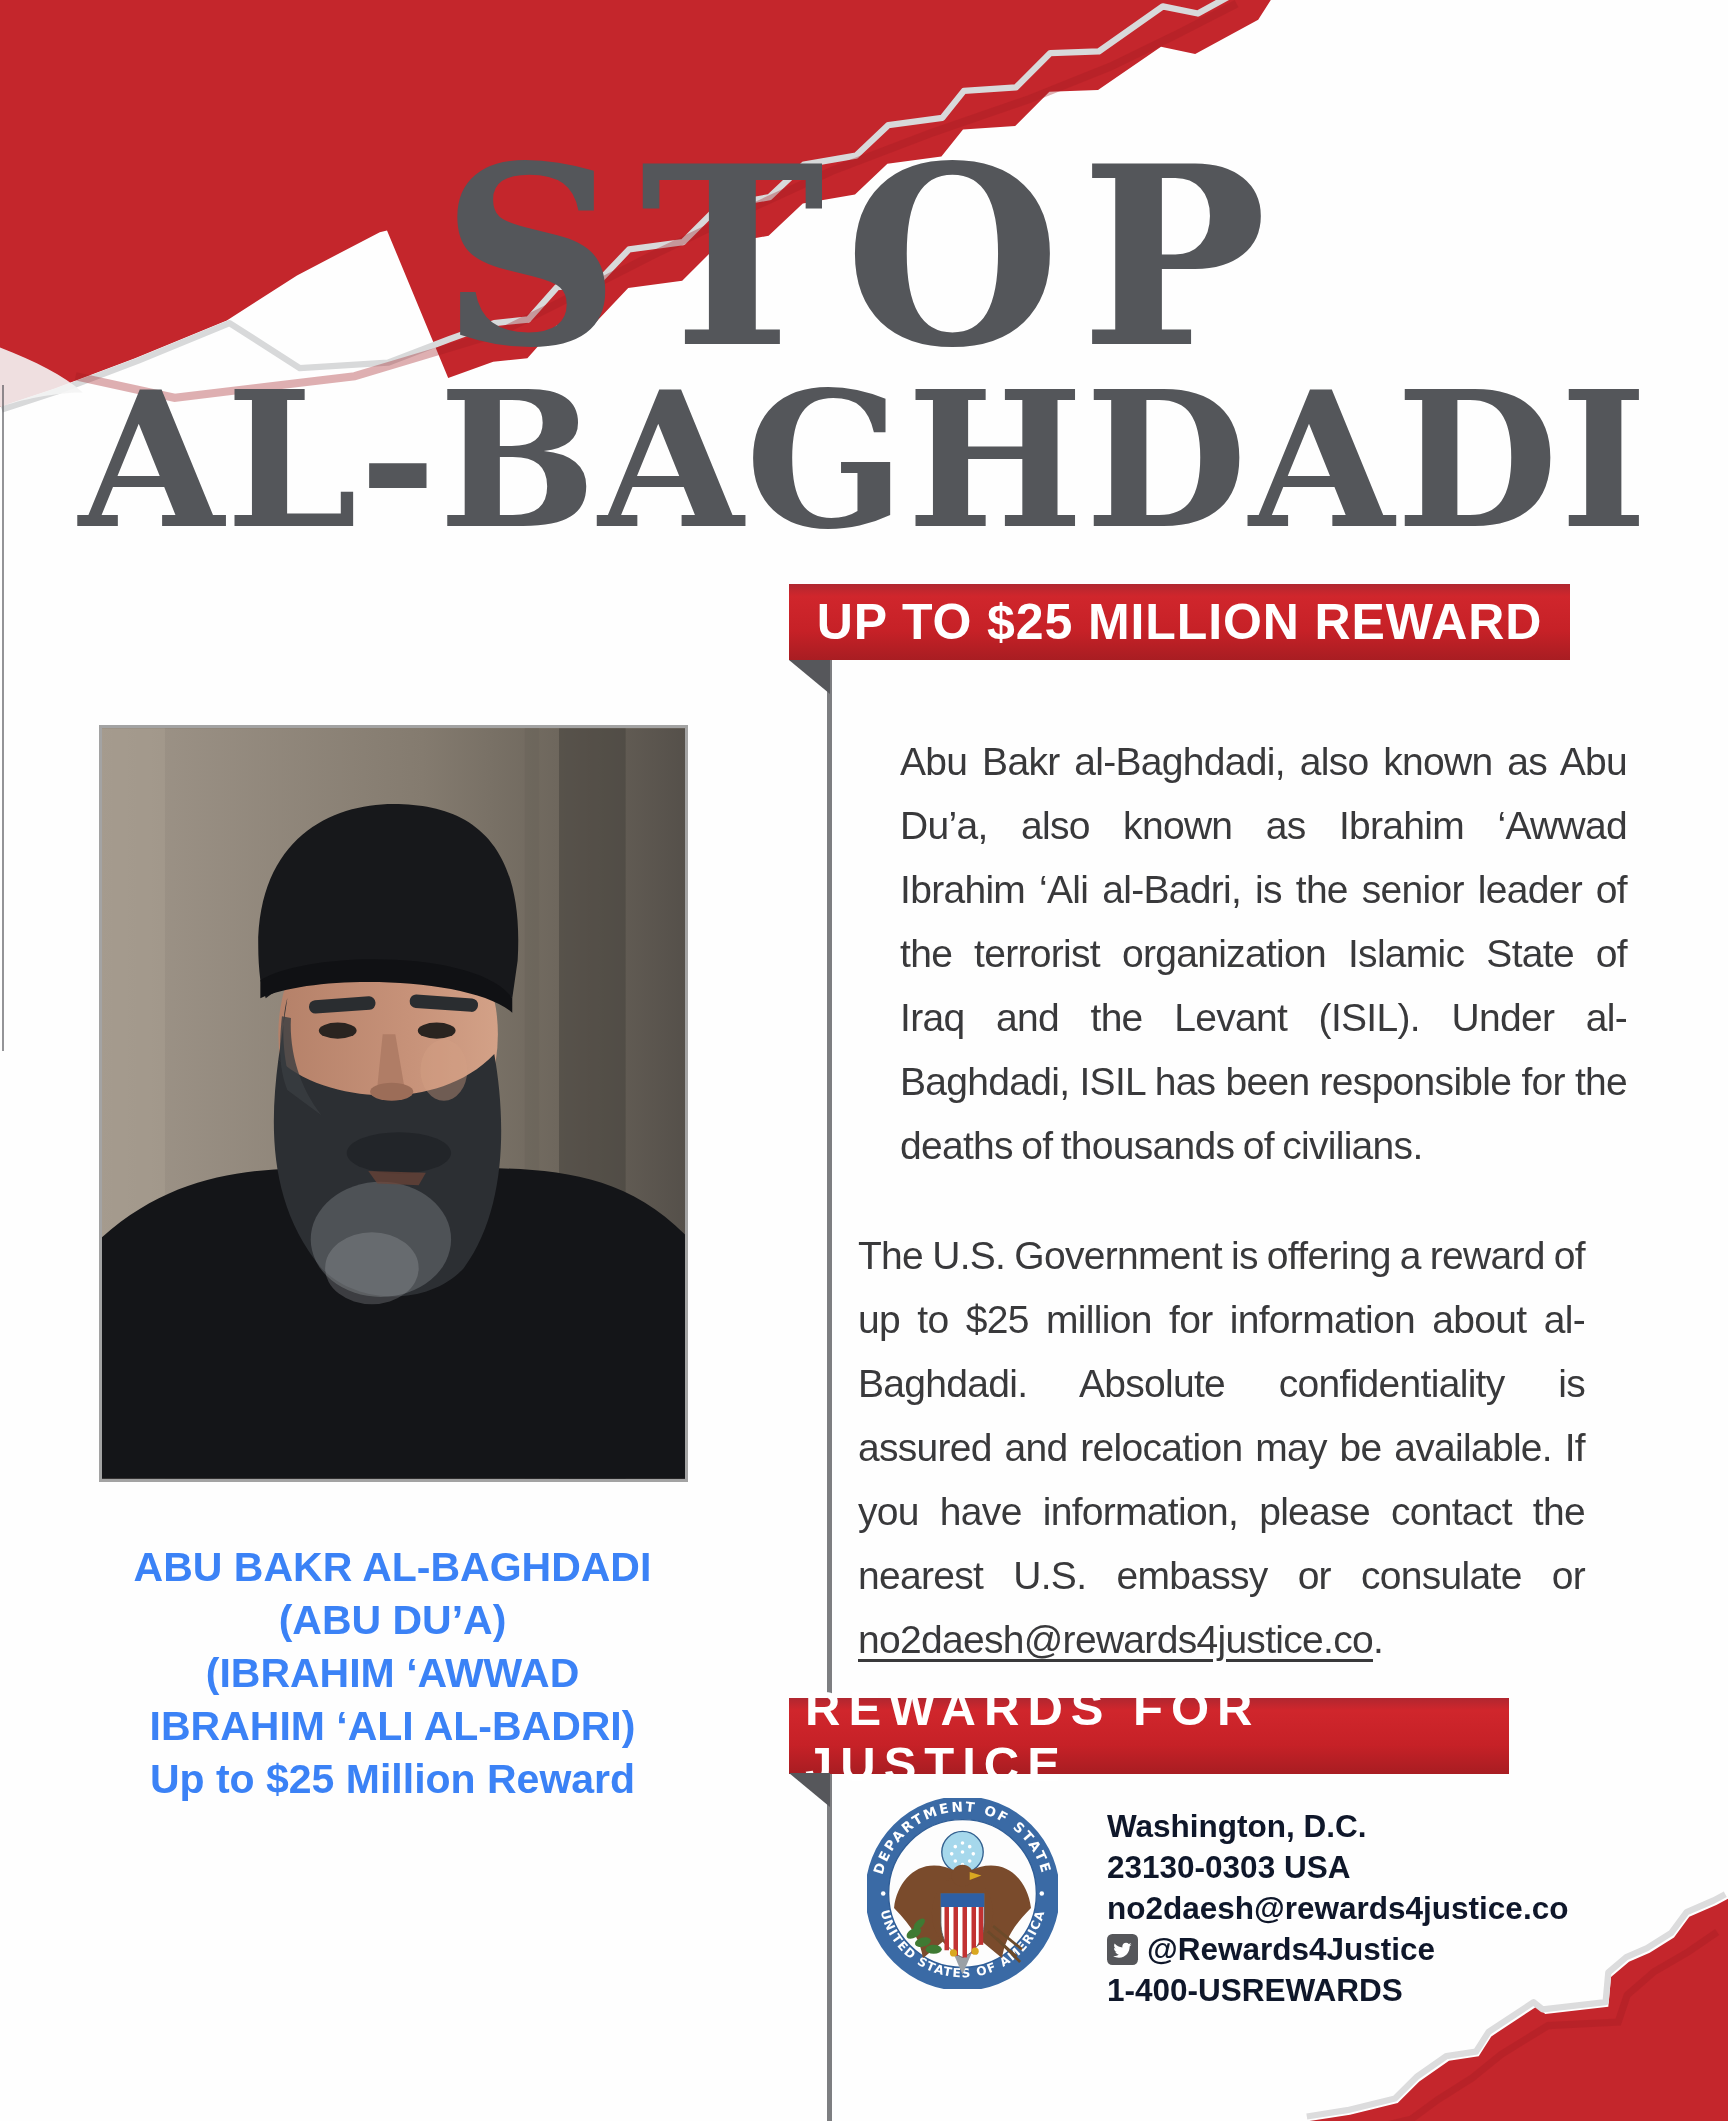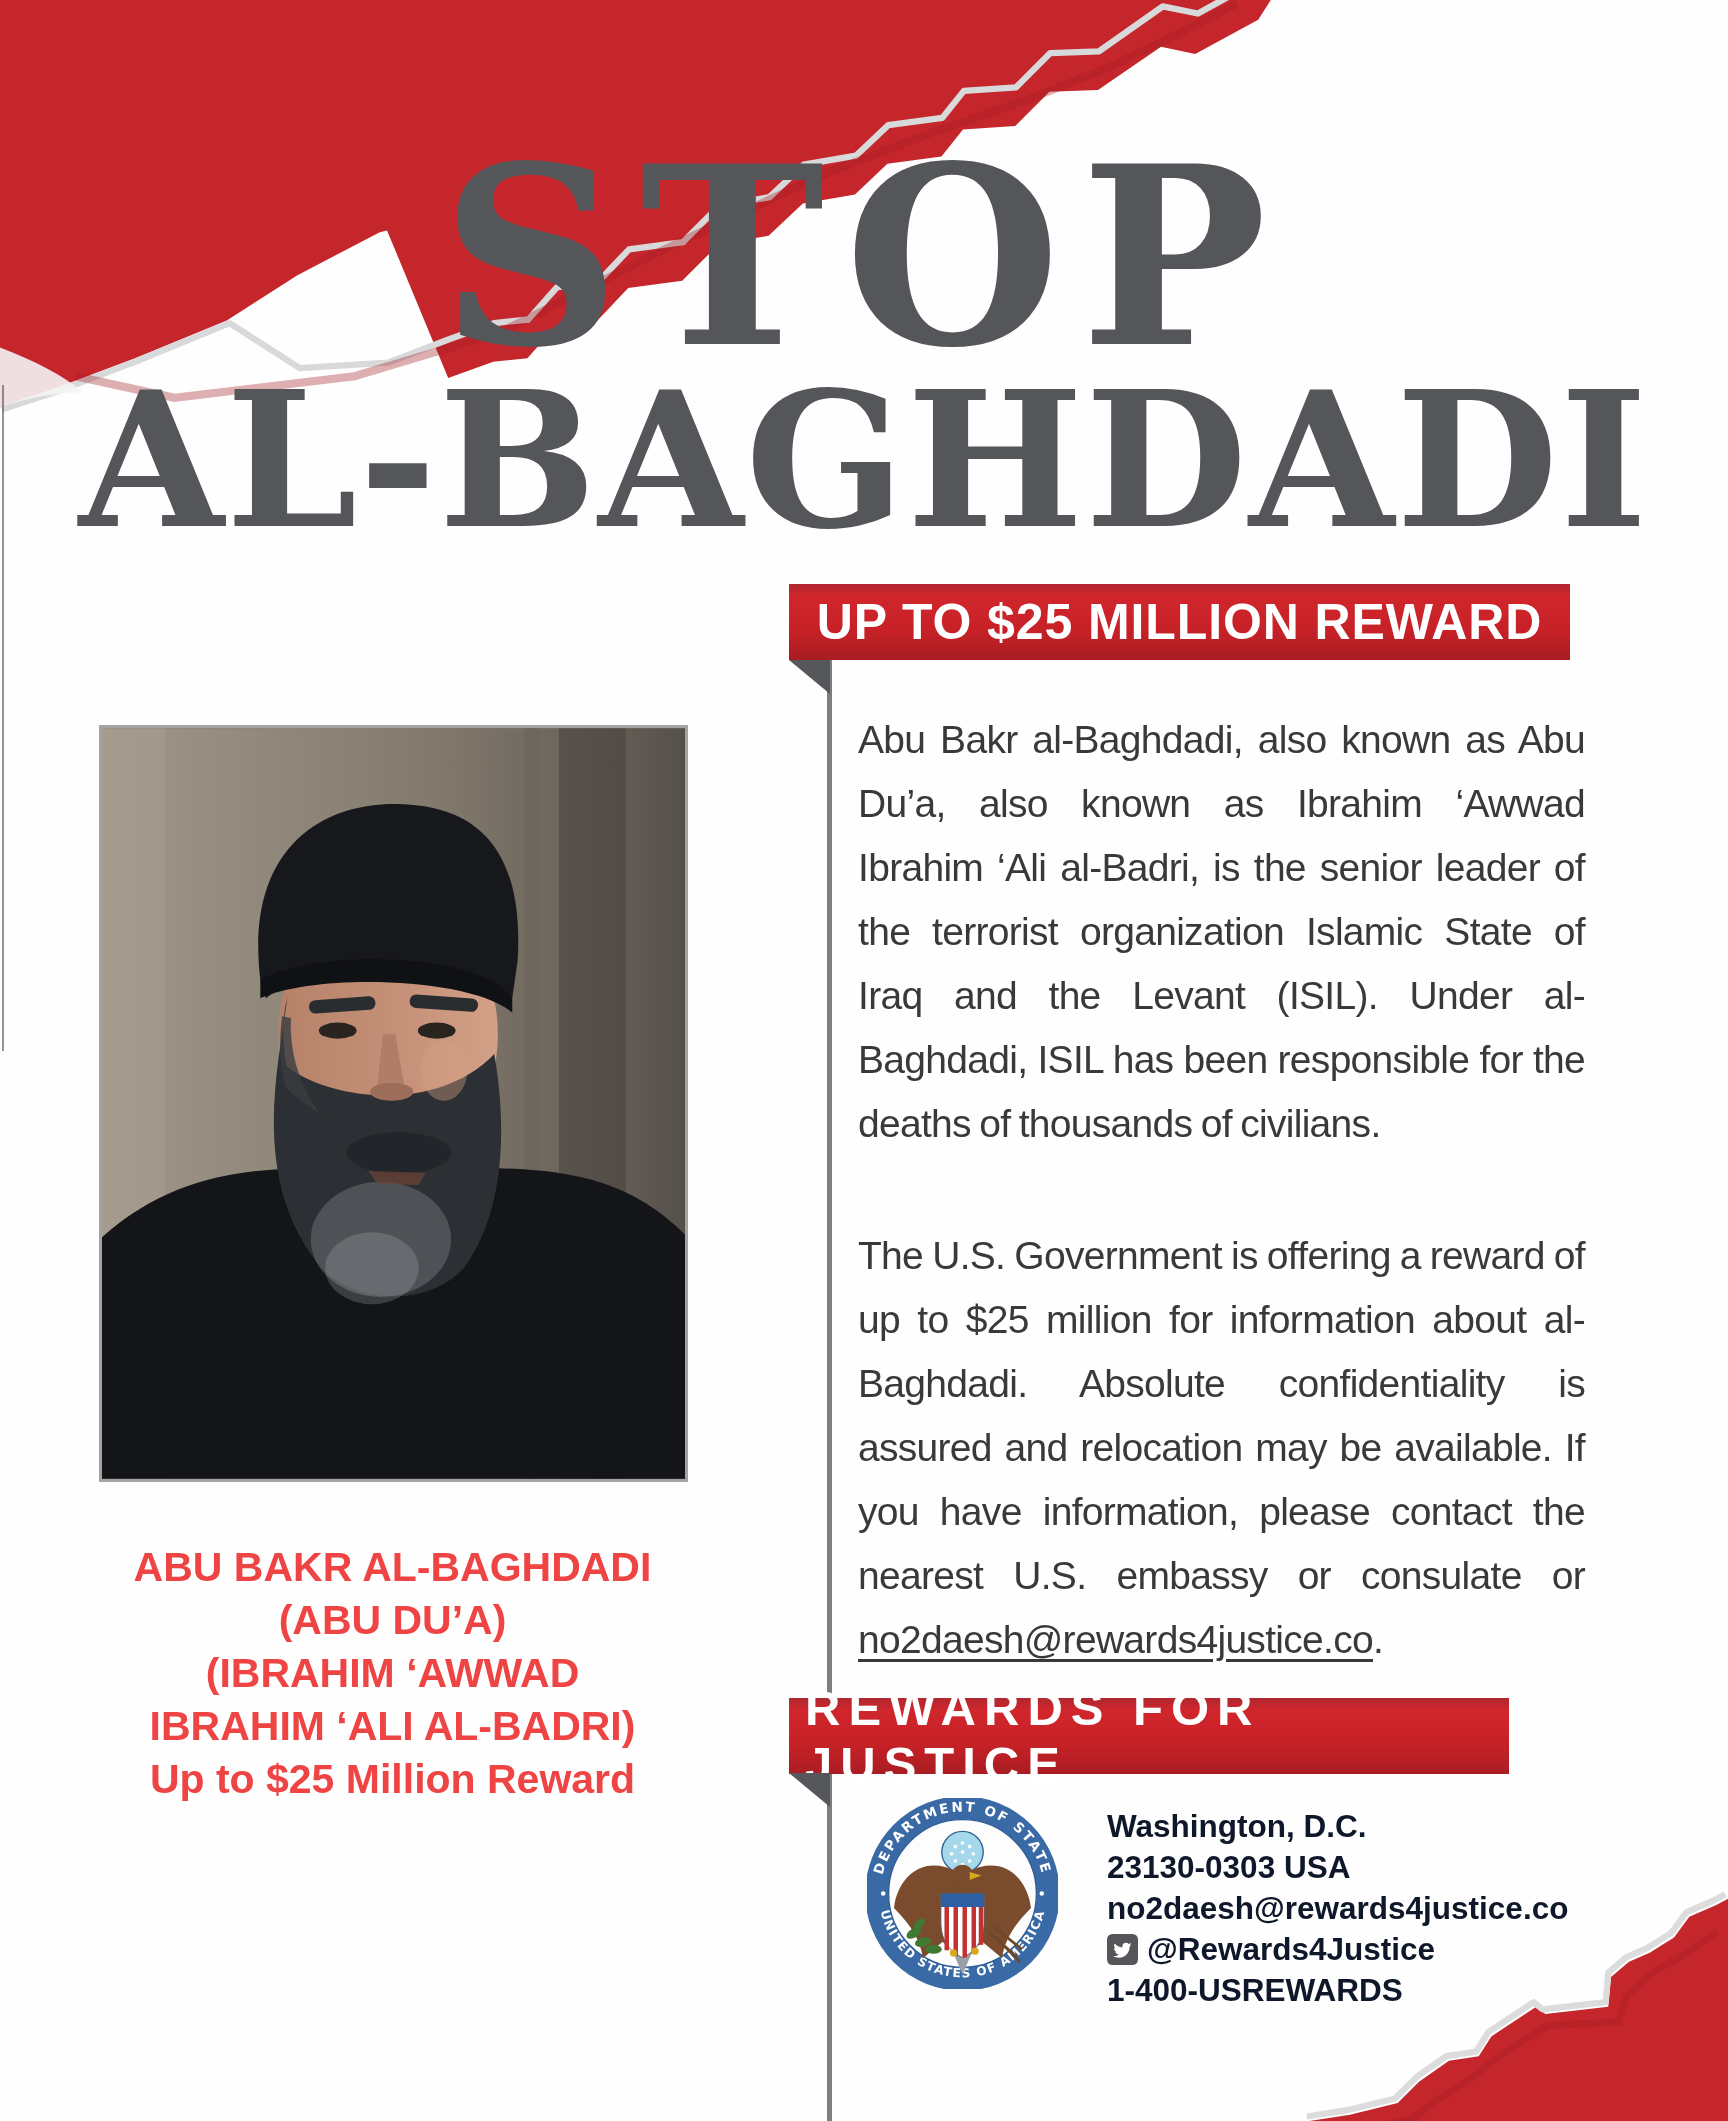--- a/index.html
+++ b/index.html
@@ -23,27 +23,27 @@
   .ribbon-reward{left:789px;top:584px;width:781px;height:76px;font-size:50px;letter-spacing:0.9px;}
   .ribbon-rfj{left:789px;top:1698px;width:704px;height:76px;font-size:49px;letter-spacing:8px;padding-left:16px;}
   .fold{width:41px;height:34px;background:#56575b;clip-path:polygon(0 0,100% 0,100% 100%);}
   .fold-1{left:789px;top:660px;}
   .fold-2{left:789px;top:1773px;}
   .vline{left:827px;top:660px;width:4.5px;height:1462px;background:#7d7e81;}
   .edge-line{left:1.8px;top:385px;width:2.7px;height:666px;background:#4c4d52;opacity:.6;}
 
   
   .photo{left:99px;top:725px;width:583px;height:751px;border:3.6px solid #a3a3a3;background:#857c6f;}
-  .caption{left:54px;top:1541px;width:677px;text-align:center;color:#ef4444;
+  .caption{left:54px;top:1541px;width:677px;text-align:center;color:#3b82f6;
            font-size:41px;line-height:53px;font-weight:700;white-space:pre-line;}
 
   
   .copy{left:858px;width:727px;text-align:justify;color:#39393b;
         font-size:39px;line-height:64px;letter-spacing:-0.7px;word-spacing:-1.8px;}
-  .copy-1{top:669px;}
+  .copy-1{top:691px;margin-left:42px;}
   .copy-2{top:1185px;}
   .email-link{color:#39393b;text-decoration:underline;text-underline-offset:6.3px;}
 
   
   .seal{left:867px;top:1798px;width:191px;height:191px;}
   .contact{left:1107px;top:1806px;color:#0f172a;font-size:31.5px;line-height:41px;font-weight:700;}
   .contact-line{white-space:nowrap;}
   .tw-icon{display:inline-block;width:31px;height:31px;border-radius:5.4px;background:#55565a;
            vertical-align:-4.5px;margin-right:9px;}
   .tw-icon svg{display:block;width:31px;height:31px;}

